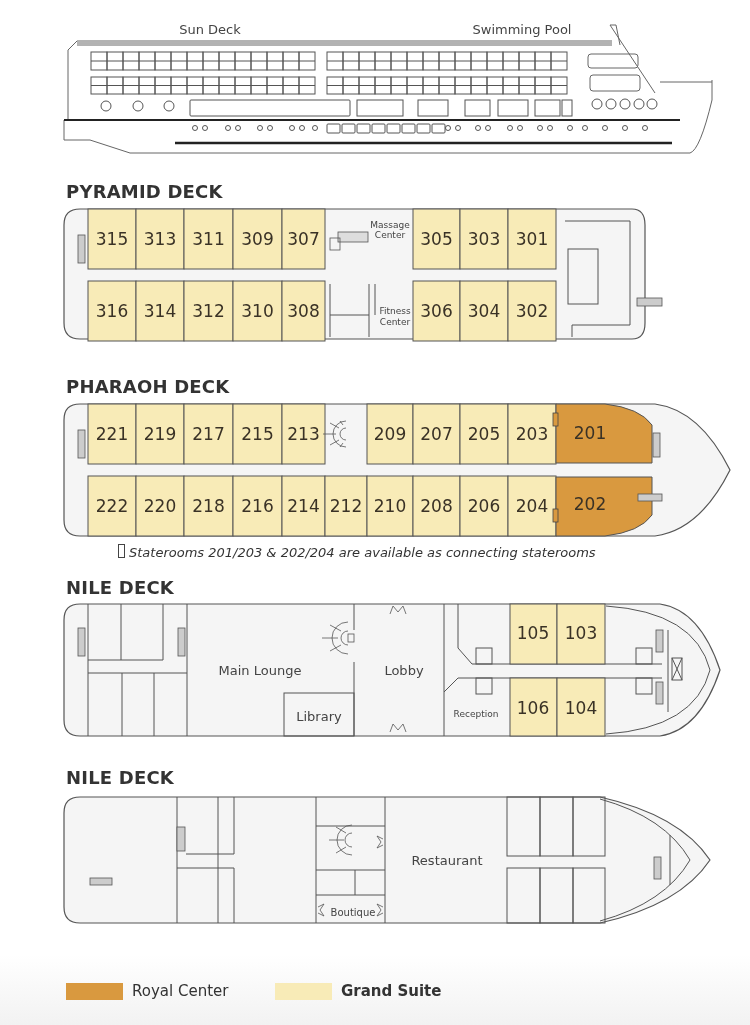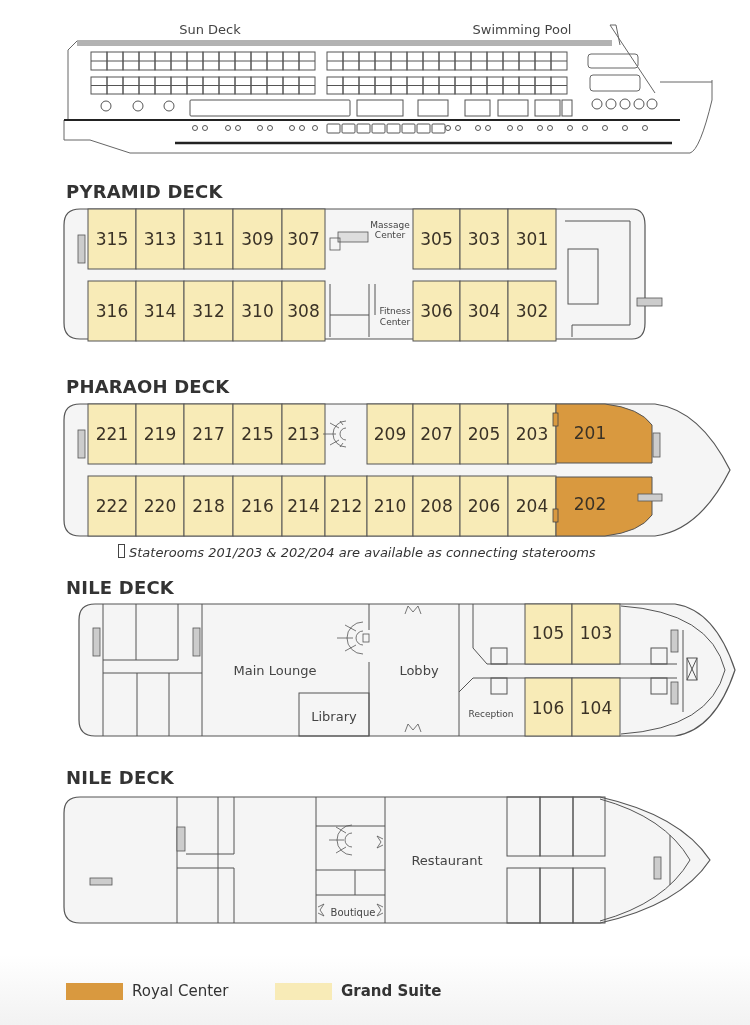--- a/index.html
+++ b/index.html
@@ -336,21 +336,21 @@
     <rect x="553" y="13" width="5" height="13" fill="#D9993F" stroke="#444" stroke-width="0.8"></rect>
     <rect x="553" y="109" width="5" height="13" fill="#D9993F" stroke="#444" stroke-width="0.8"></rect>
 
     <rect x="653" y="33" width="7" height="24" fill="#ccc" stroke="#555" stroke-width="0.8"></rect>
     <rect x="638" y="94" width="24" height="7" fill="#ccc" stroke="#555" stroke-width="0.8"></rect>
   </svg>
 </div>
 <div class="note"><span class="bracket"></span><span>Staterooms 201/203 &amp; 202/204 are available as connecting staterooms</span></div>
 
 <div class="deck-title" style="top:577px;">NILE DECK</div>
-<div class="abs" style="left:15px;top:600px;width:734px;height:140px;">
+<div class="abs" style="left:0;top:600px;width:734px;height:140px;">
   <svg width="750" height="140" viewBox="0 0 750 140">
     <path d="M80 4 L660 4 Q700 10 720 70 Q700 130 660 136 L80 136 Q64 136 64 120 L64 20 Q64 4 80 4 Z" fill="#F5F5F5" stroke="#555" stroke-width="1.2"></path>
     <path d="M606 6 Q695 12 710 70 Q695 128 606 134" fill="none" stroke="#555" stroke-width="1"></path>
     <g stroke="#555" fill="none" stroke-width="1">
 
       <line x1="88" y1="4" x2="88" y2="136"></line>
       <line x1="121" y1="4" x2="121" y2="60"></line>
       <line x1="163" y1="4" x2="163" y2="60"></line>
       <line x1="88" y1="60" x2="163" y2="60"></line>
       <line x1="88" y1="73" x2="187" y2="73"></line>

